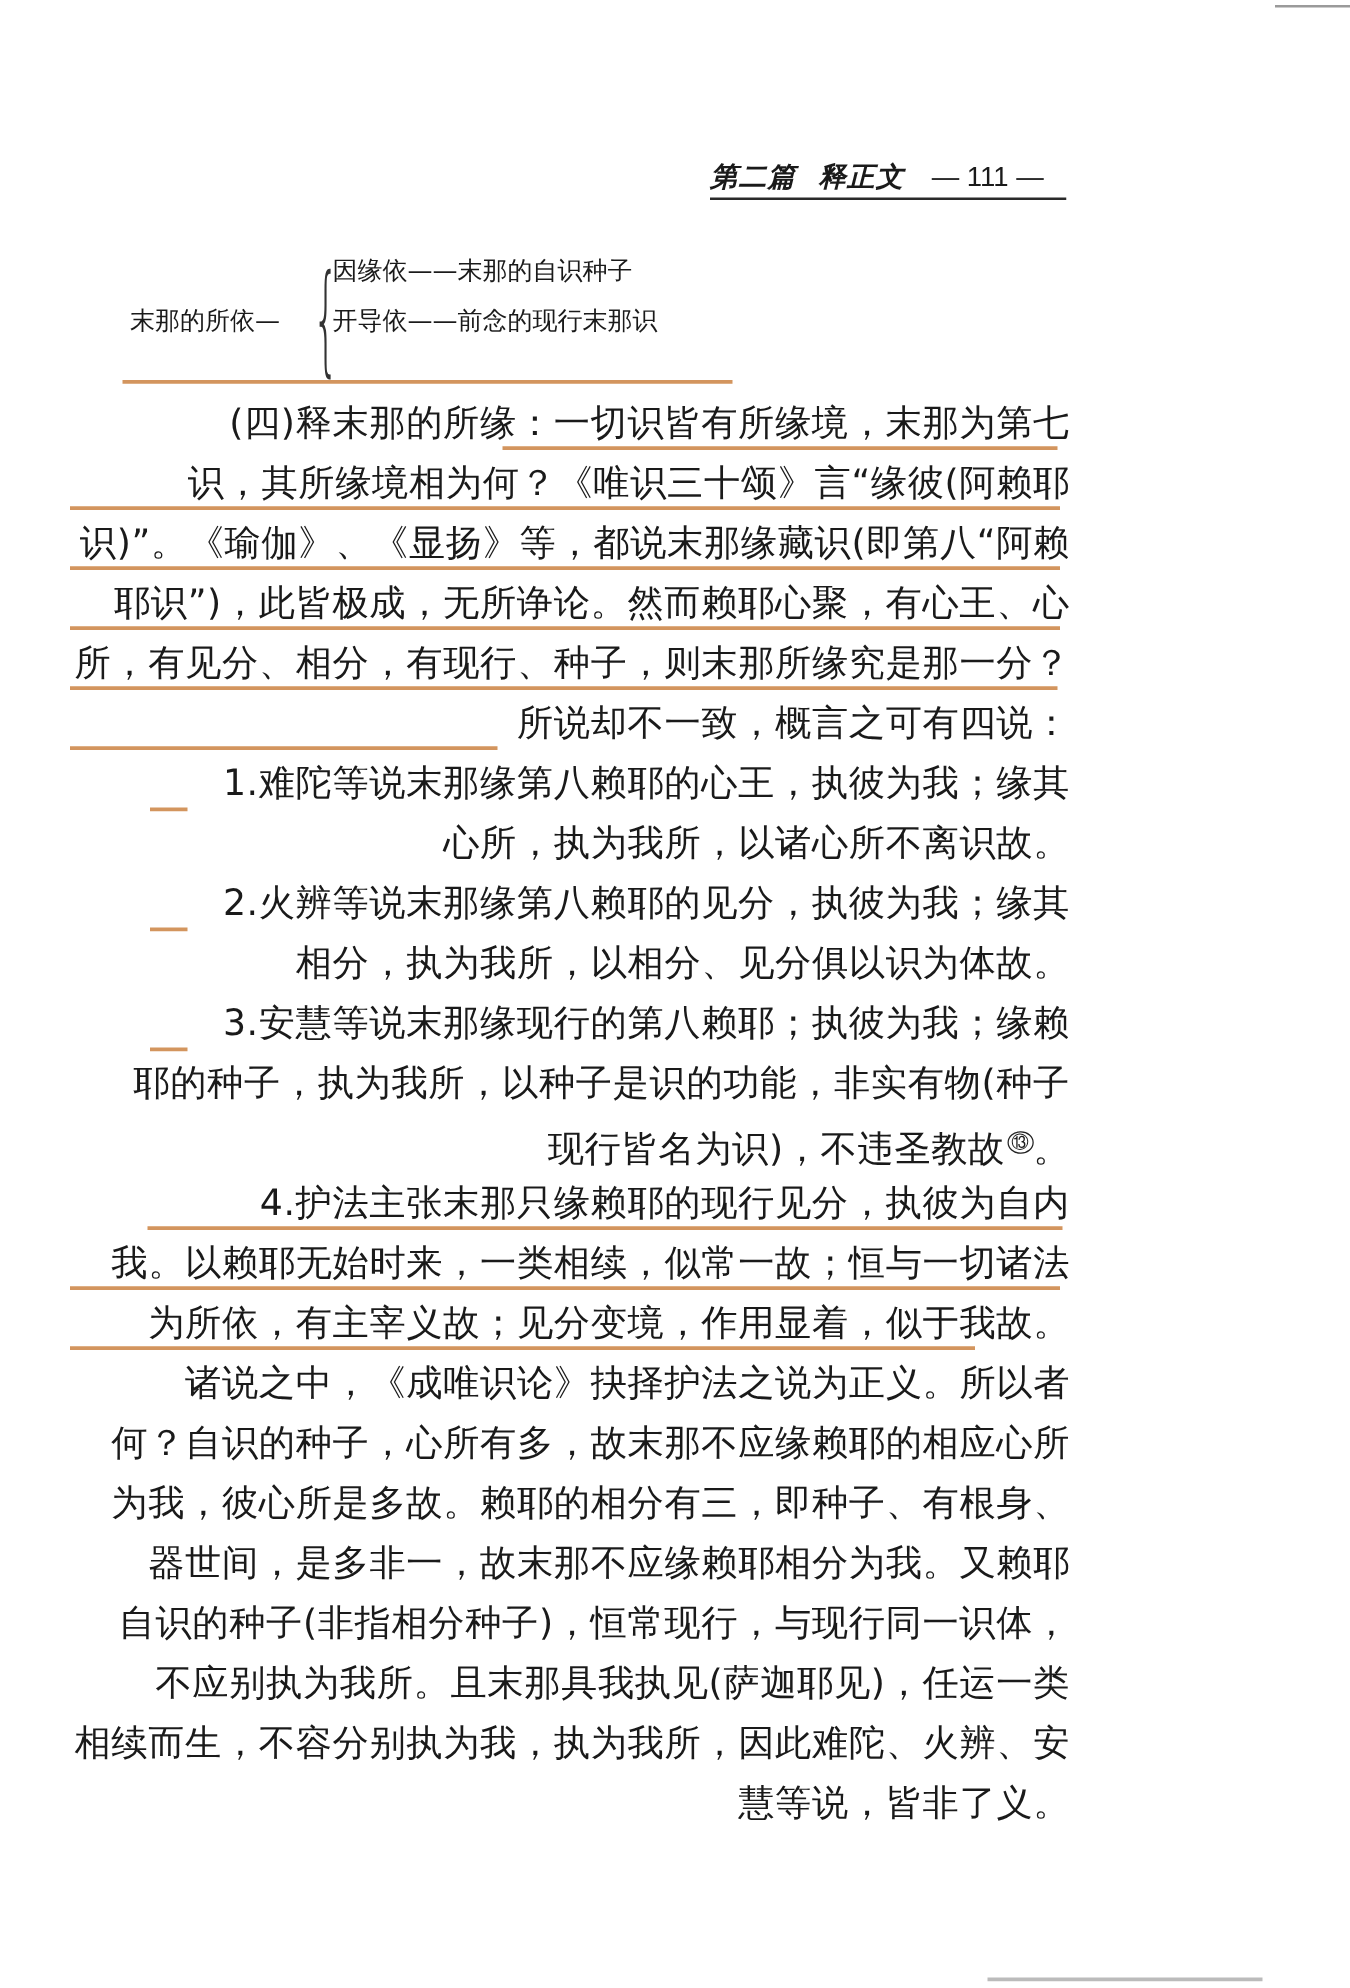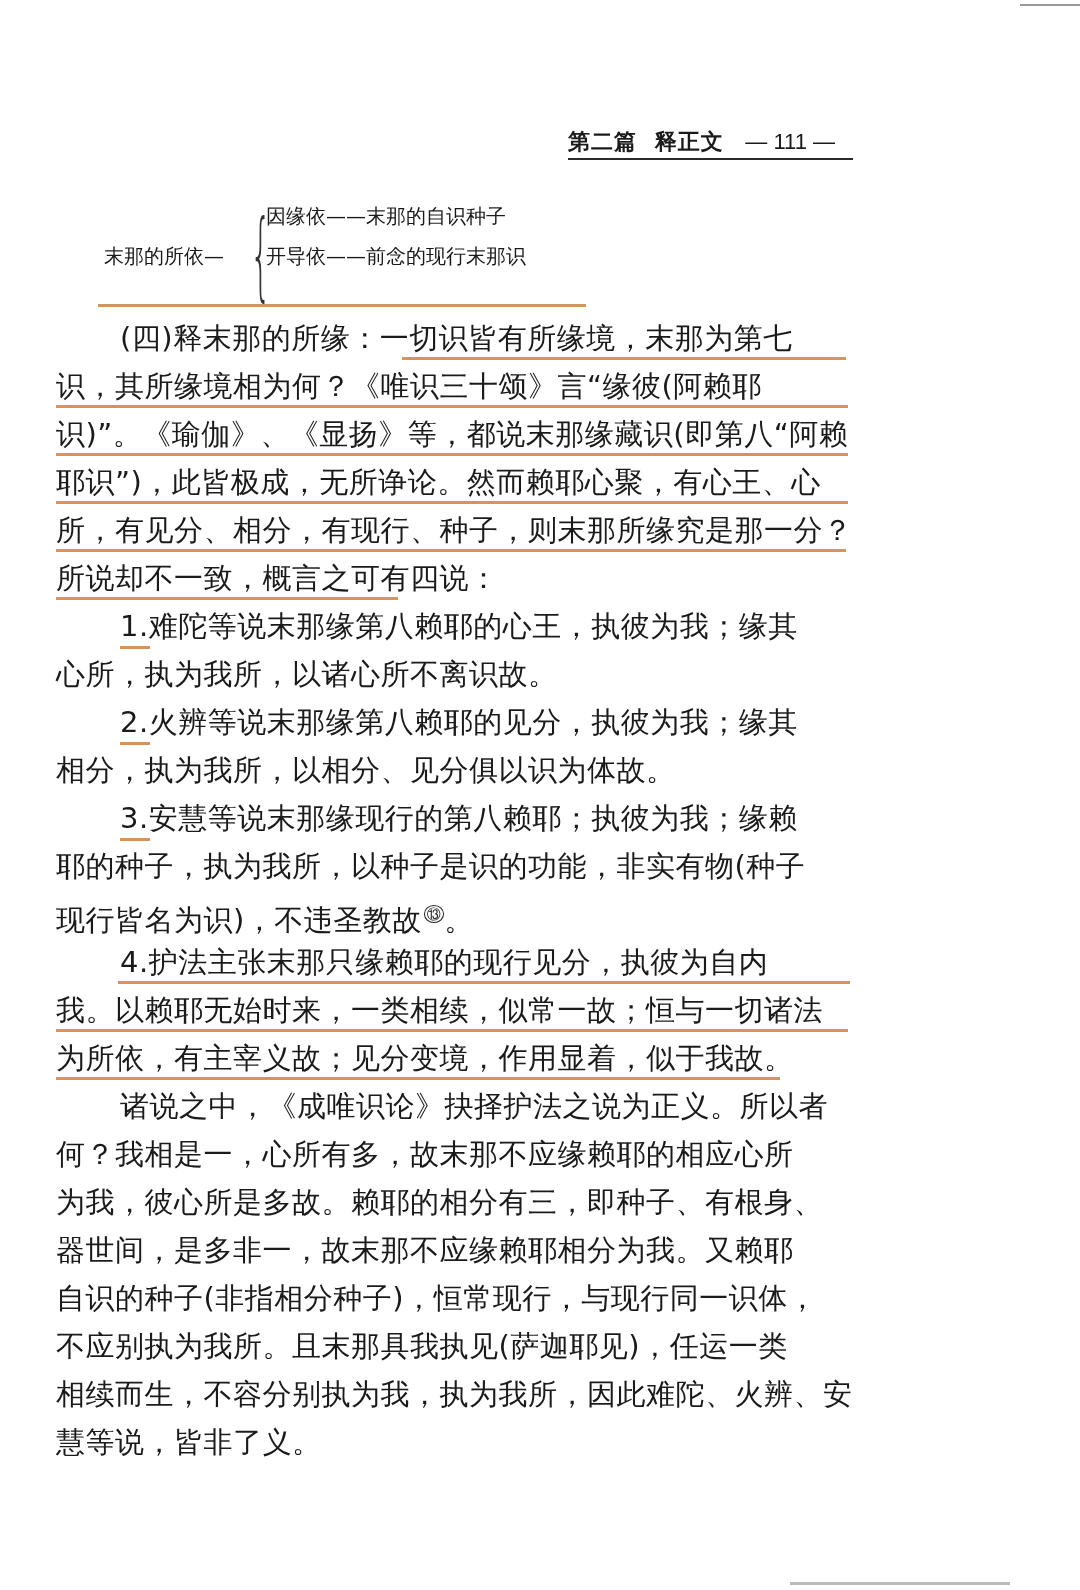--- a/index.html
+++ b/index.html
@@ -7,33 +7,33 @@
       width: 1080px; height: 1590px; background: #ffffff; position: relative; overflow: hidden;
       font-family: "DejaVu Serif", "Liberation Serif", serif; color: #1a1a1a;
     }
     .page { position: absolute; left: 0; top: 0; width: 1080px; height: 1590px; }
     .corner-mark { position: absolute; left: 1020px; top: 4px; width: 60px; height: 2px; background: #9a9a9a; }
     .header {
       position: absolute; left: 568px; top: 126px; width: 285px; height: 32px;
       border-bottom: 2px solid #2a2a2a; font-size: 22px; line-height: 32px; white-space: nowrap;
       font-family: "DejaVu Sans", "Liberation Sans", sans-serif; font-weight: bold;
     }
-    .header .title { letter-spacing: 1px; }
+    .header .title { letter-spacing: 1px; font-style: italic; }
     .header .pnum { font-weight: normal; font-family: Liberation Sans, sans-serif; margin-left: 14px; }
     .diagram { position: absolute; left: 104px; top: 196px; font-size: 20px; line-height: 40px;
       font-family: "DejaVu Sans", "Liberation Sans", sans-serif; }
     .diagram .root { position: absolute; left: 0; top: 40px; white-space: nowrap; }
     .diagram .brace { position: absolute; left: 146px; top: 4px; font-size: 96px; line-height: 110px;
       transform: scaleX(0.35); transform-origin: left; font-weight: 100; color: #333; }
     .diagram .branches { position: absolute; left: 162px; top: 0; }
     .diagram .branch { white-space: nowrap; height: 40px; }
     .diagram-underline { position: absolute; left: 98px; top: 304px; width: 488px; height: 3px; background: #d3955e; }
     .line { position: absolute; left: 56px; width: 800px; font-size: 29px; height: 48px; line-height: 48px;
       white-space: nowrap; letter-spacing: 0.5px;
-      font-family: "DejaVu Sans", "Liberation Sans", sans-serif; }
+      font-family: "DejaVu Sans", "Liberation Sans", sans-serif; text-align: right; }
     .line.indent { left: 120px; width: 736px; }
     .ul { position: absolute; height: 3px; background: #d3955e; }
     .sup { font-size: 14px; vertical-align: super; border: 1px solid #222; border-radius: 50%; padding: 0 2px; margin-left: 2px; }
     .stray { position: absolute; background: #bbb; }
   </style>
 </head>
 <body>
 
 <div class="page">
   <div class="corner-mark"></div>
@@ -98,21 +98,21 @@
   <div class="line indent" style="top:938px">4.护法主张末那只缘赖耶的现行见分，执彼为自内</div>
   <div class="ul" style="left:118px; top:981px; width:732px"></div>
 
   <div class="line" style="top:986px">我。以赖耶无始时来，一类相续，似常一故；恒与一切诸法</div>
   <div class="ul" style="left:56px; top:1029px; width:792px"></div>
 
   <div class="line" style="top:1034px">为所依，有主宰义故；见分变境，作用显着，似于我故。</div>
   <div class="ul" style="left:56px; top:1077px; width:724px"></div>
 
   <div class="line indent" style="top:1082px">诸说之中，《成唯识论》抉择护法之说为正义。所以者</div>
-  <div class="line" style="top:1130px">何？我相是一，心所有多，故末那不应缘赖耶的相应心所</div>
+  <div class="line" style="top:1130px">何？自识的种子，心所有多，故末那不应缘赖耶的相应心所</div>
   <div class="line" style="top:1178px">为我，彼心所是多故。赖耶的相分有三，即种子、有根身、</div>
   <div class="line" style="top:1226px">器世间，是多非一，故末那不应缘赖耶相分为我。又赖耶</div>
   <div class="line" style="top:1274px">自识的种子(非指相分种子)，恒常现行，与现行同一识体，</div>
   <div class="line" style="top:1322px">不应别执为我所。且末那具我执见(萨迦耶见)，任运一类</div>
   <div class="line" style="top:1370px">相续而生，不容分别执为我，执为我所，因此难陀、火辨、安</div>
   <div class="line" style="top:1418px">慧等说，皆非了义。</div>
 
   <div class="stray" style="left:790px; top:1582px; width:220px; height:3px"></div>
 </div>
 

